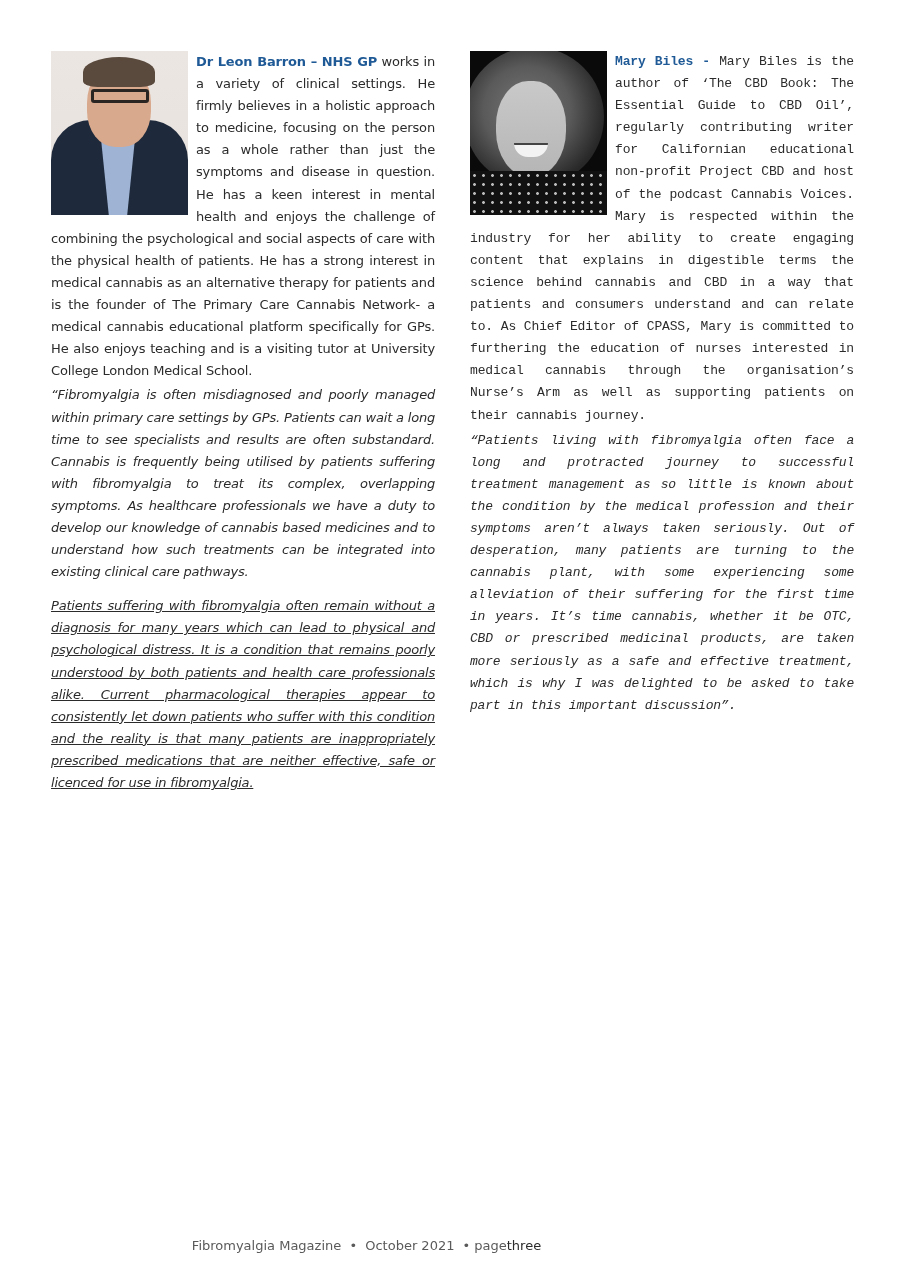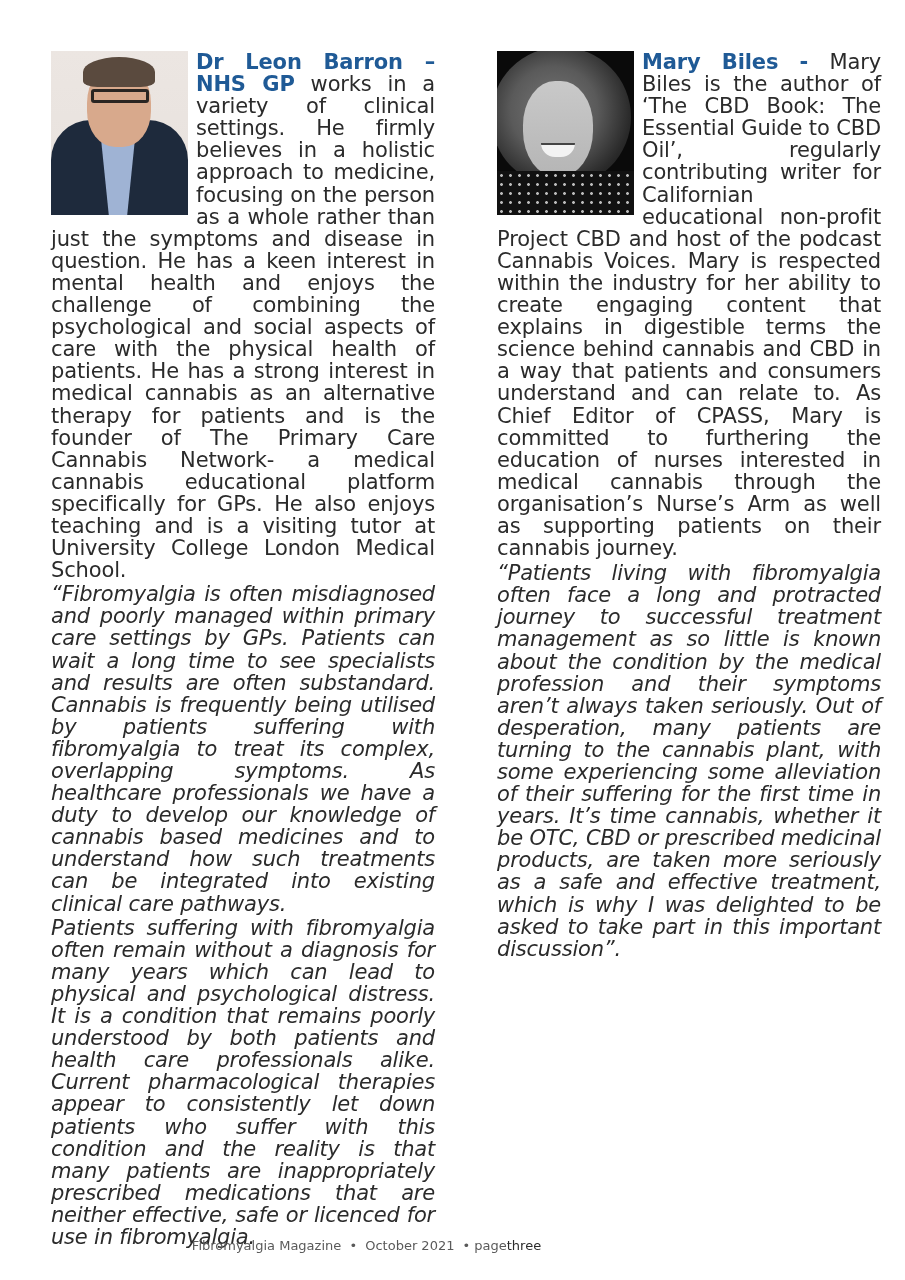--- a/index.html
+++ b/index.html
@@ -1,25 +1,25 @@
 <!DOCTYPE html>
 <html><head>
 <meta charset="utf-8">
 <style>
   html, body { margin: 0; padding: 0; background: #ffffff; }
   body { width: 905px; height: 1280px; position: relative; overflow: hidden;
          font-family: "DejaVu Sans", sans-serif; color: #2b2b2b; }
-  .col { position: absolute; top: 51px; width: 384px; font-size: 21px; line-height: 22.1px; }
+  .col { position: absolute; top: 51px; width: 384px; font-size: 13px; line-height: 22.1px; }
   .col-left { left: 51px; }
-  .col-right { left: 497px; }
+  .col-right { left: 470px; font-family: Liberation Mono, monospace; }
   .bio { text-align: justify; margin: 0; letter-spacing: -0.15px; }
   .photo { float: left; width: 137px; height: 164px; margin: 0 8px 0 0; position: relative; overflow: hidden; }
   .name { color: #1f5a96; font-weight: bold; }
   .quote { font-style: italic; text-align: justify; margin: 0; letter-spacing: -0.2px; }
-  .quote + .quote { margin-top: 2px; }
+  .quote + .quote { margin-top: 12px; text-decoration: underline; }
   .q-left-1 { margin-top: 2px; }
   .q-right-1 { margin-top: 3px; }
   .footer { position: absolute; top: 1238px; left: 0; width: 733px; text-align: center;
             font-size: 13px; color: #5a5a5a; }
   .footer .sep { margin: 0 4px; }
   .footer .page-num { color: #2b2b2b; }
   
   .p1 { background: linear-gradient(180deg, #ece6e2 0%, #e9e3df 60%, #dcd6d2 100%); }
   .p1 .suit { position: absolute; left: 0; right: 0; bottom: 0; height: 95px;
               background: #1e2a3c; border-radius: 40px 40px 0 0; }

